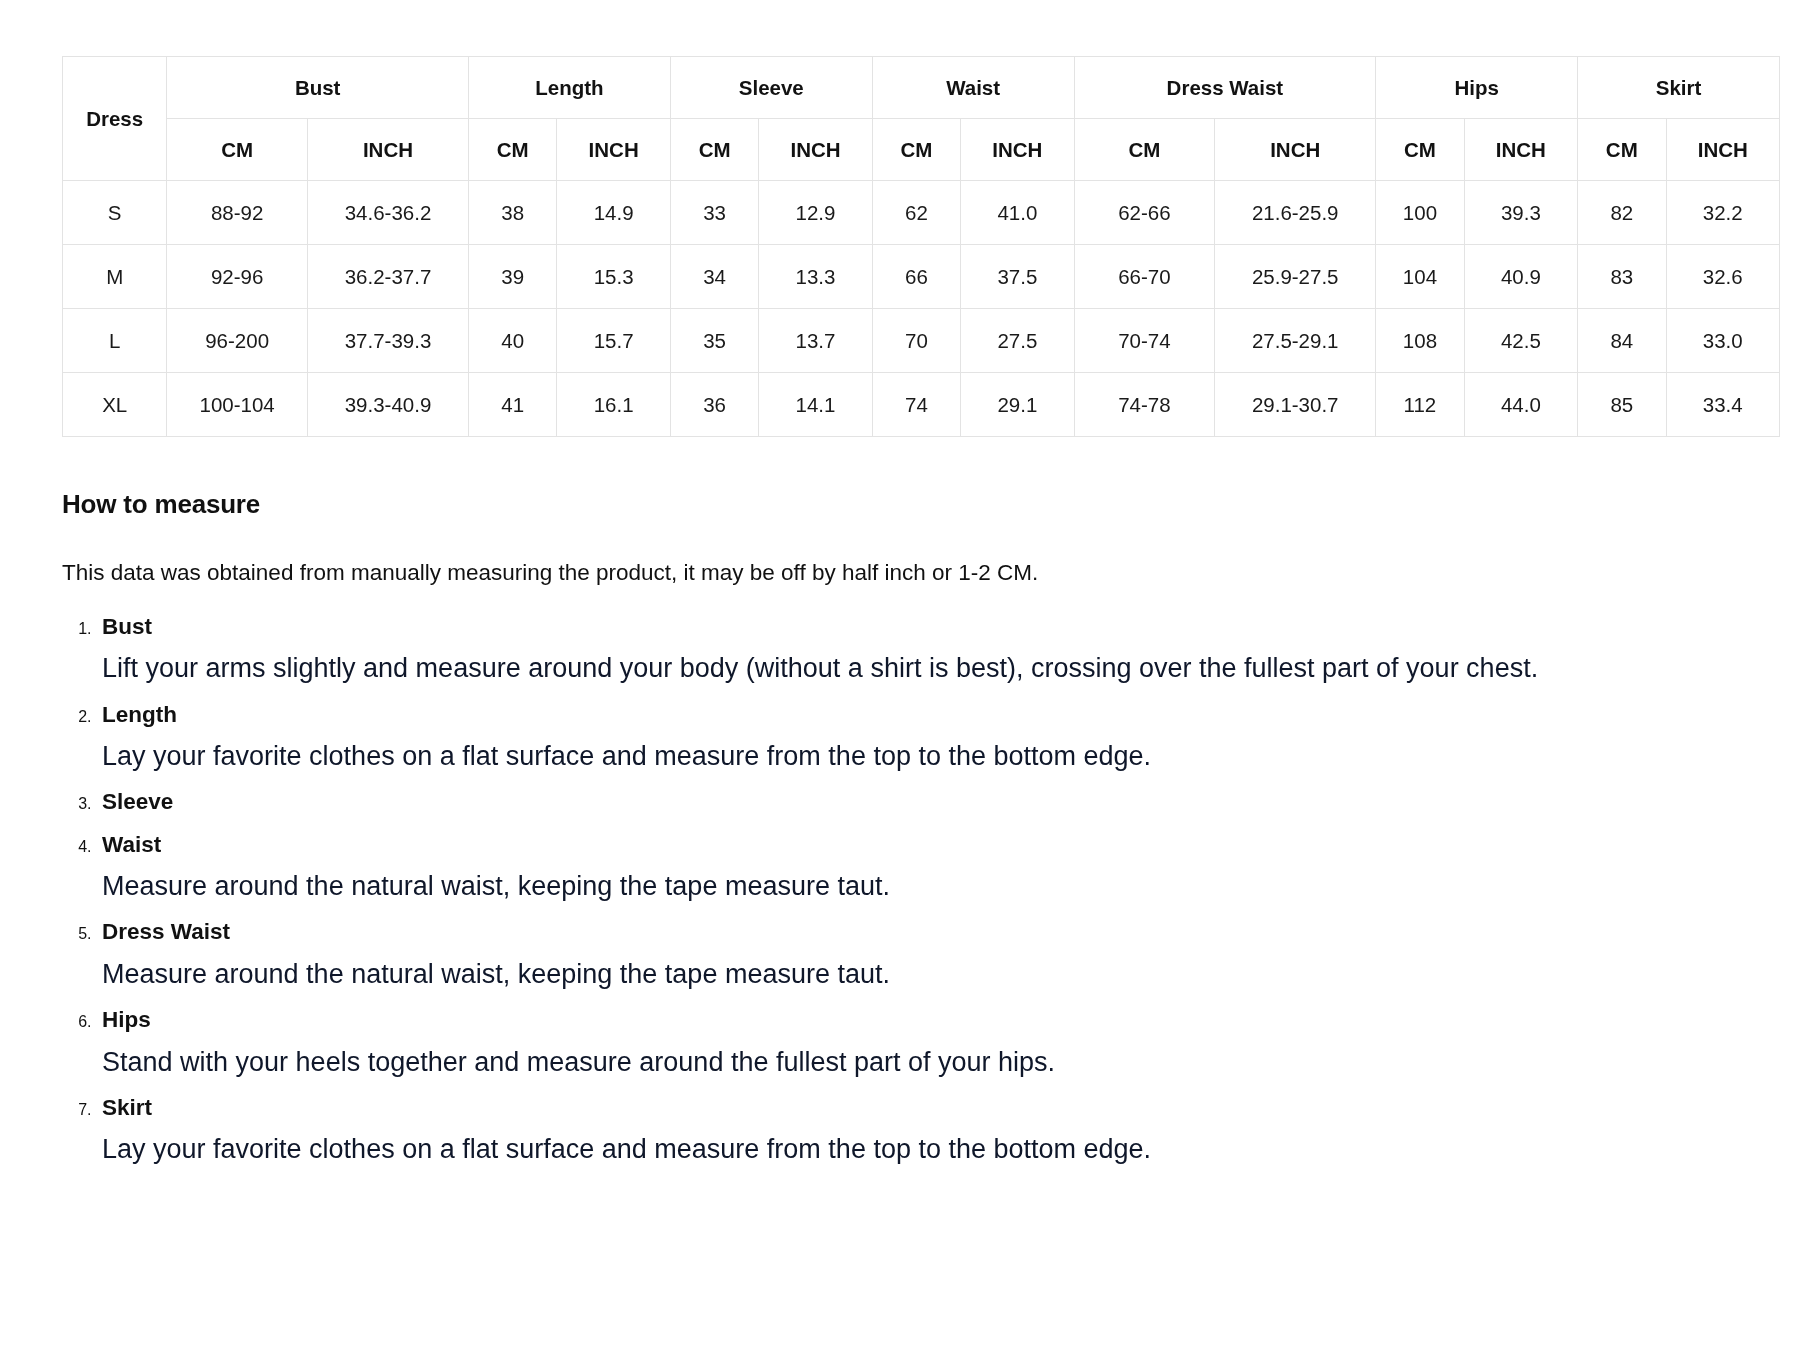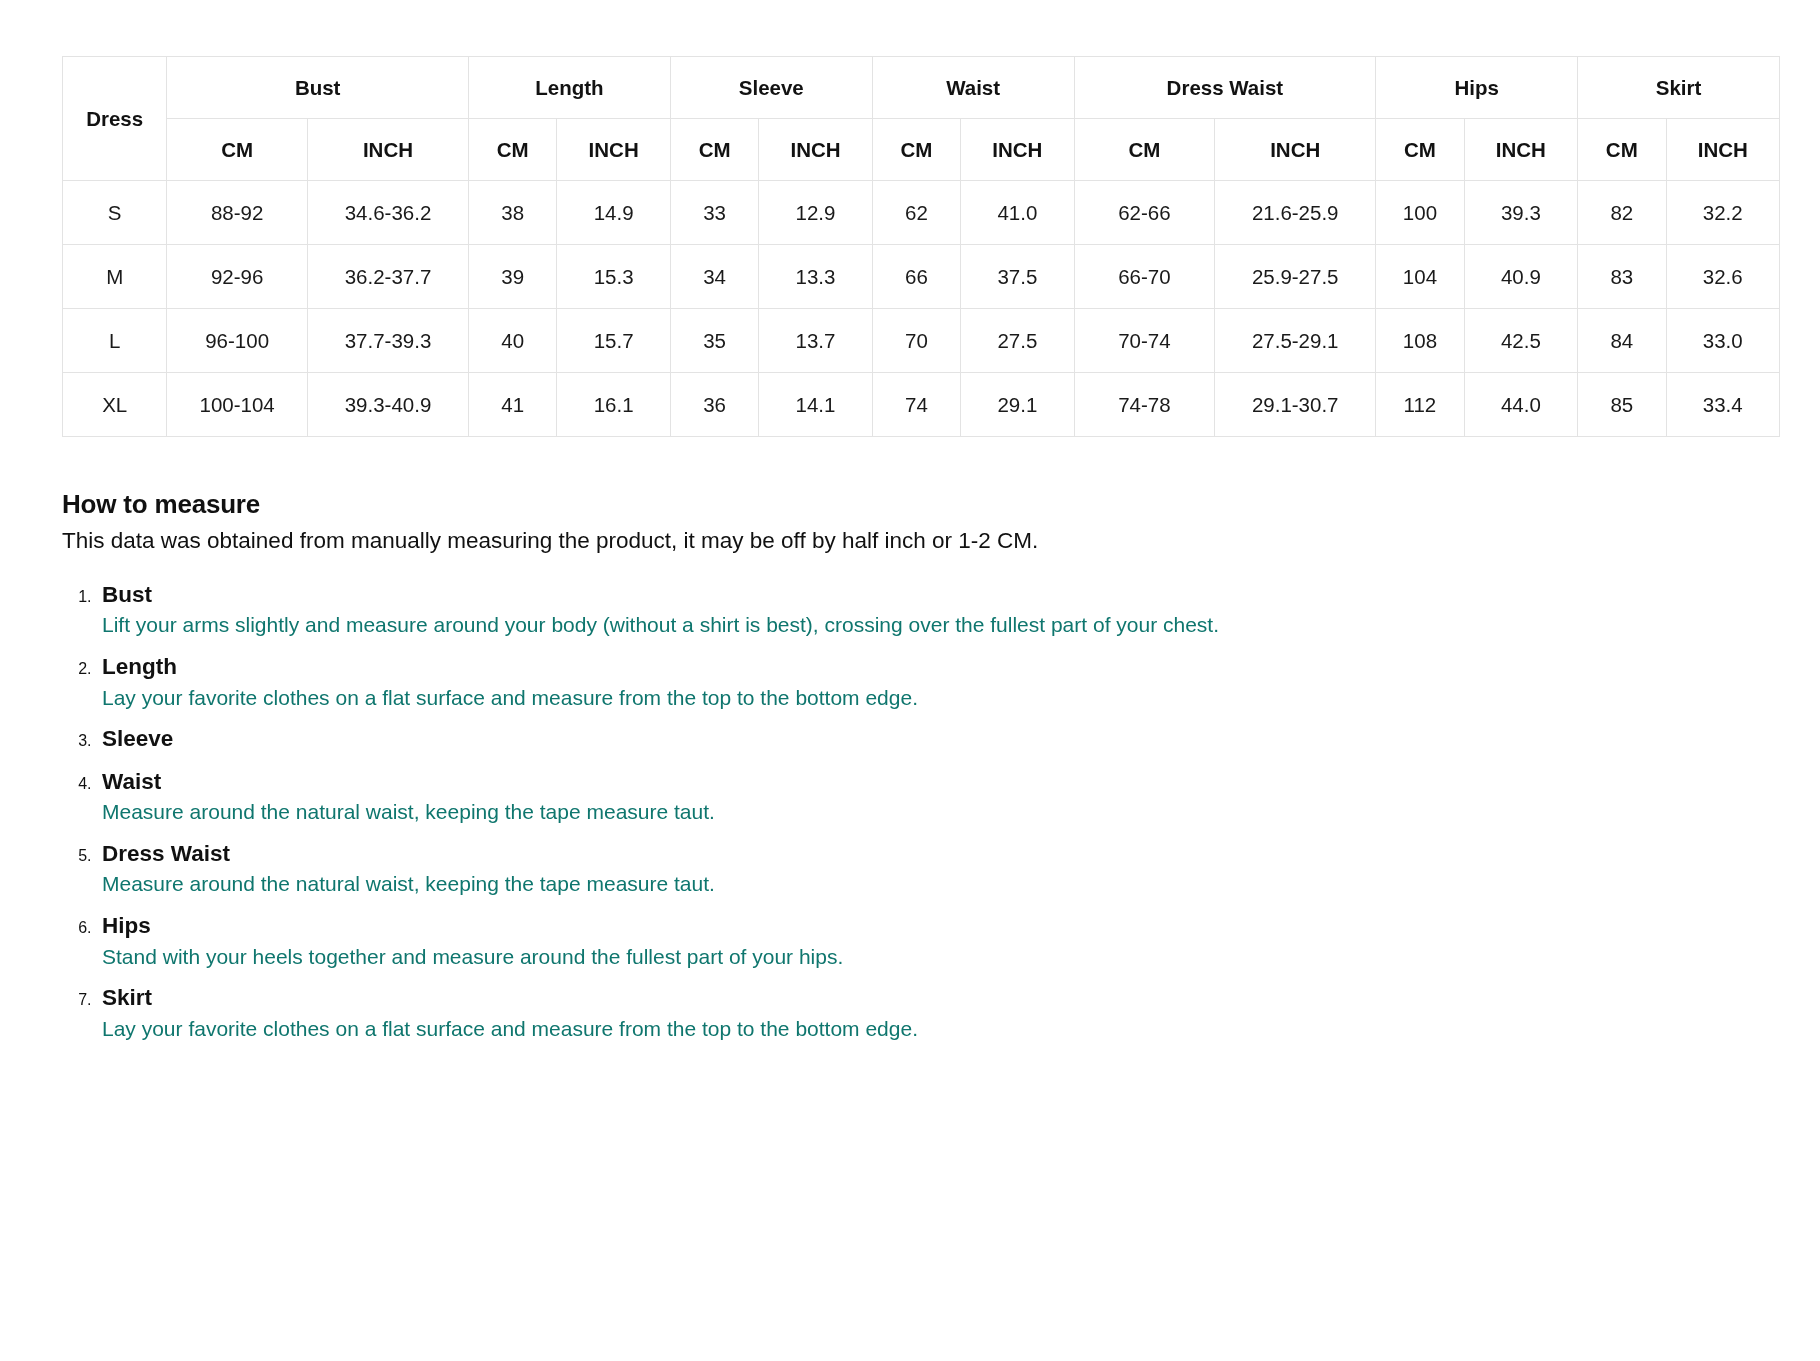--- a/index.html
+++ b/index.html
@@ -53,21 +53,21 @@
   
   h2.howto {
     font-size: 26px;
     font-weight: bold;
     margin: 52px 0 0 0;
     letter-spacing: -0.2px;
     color: #111111;
   }
   p.intro {
     font-size: 22.5px;
-    margin: 8px 0 0 0;
+    margin: 40px 0 0 0;
     color: #111111;
   }
   ol.measure-list {
     margin: 26px 0 0 0;
     padding-left: 34px;
     font-size: 22.5px;
   }
   ol.measure-list > li {
     margin: 0 0 0 0;
     padding: 0 0 0 6px;
@@ -76,25 +76,26 @@
   }
   ol.measure-list > li + li { margin-top: 12px; }
   .item-title {
     font-size: 22.5px;
     font-weight: bold;
     display: block;
     line-height: 1.35;
     color: #111111;
   }
   .item-desc {
-    font-size: 21px;
+    font-size: 27px;
     font-weight: normal;
     display: block;
     line-height: 1.42;
-    color: #0f766e;
+    margin-top: 7px;
+    color: #0f172a;
     max-width: 1700px;
   }
 </style>
 </head>
 <body>
 
 <div class="page">
 
   <table class="size-table">
     <thead>
@@ -155,21 +156,21 @@
         <td>37.5</td>
         <td>66-70</td>
         <td>25.9-27.5</td>
         <td>104</td>
         <td>40.9</td>
         <td>83</td>
         <td>32.6</td>
       </tr>
       <tr>
         <td>L</td>
-        <td>96-100</td>
+        <td>96-200</td>
         <td>37.7-39.3</td>
         <td>40</td>
         <td>15.7</td>
         <td>35</td>
         <td>13.7</td>
         <td>70</td>
         <td>27.5</td>
         <td>70-74</td>
         <td>27.5-29.1</td>
         <td>108</td>

